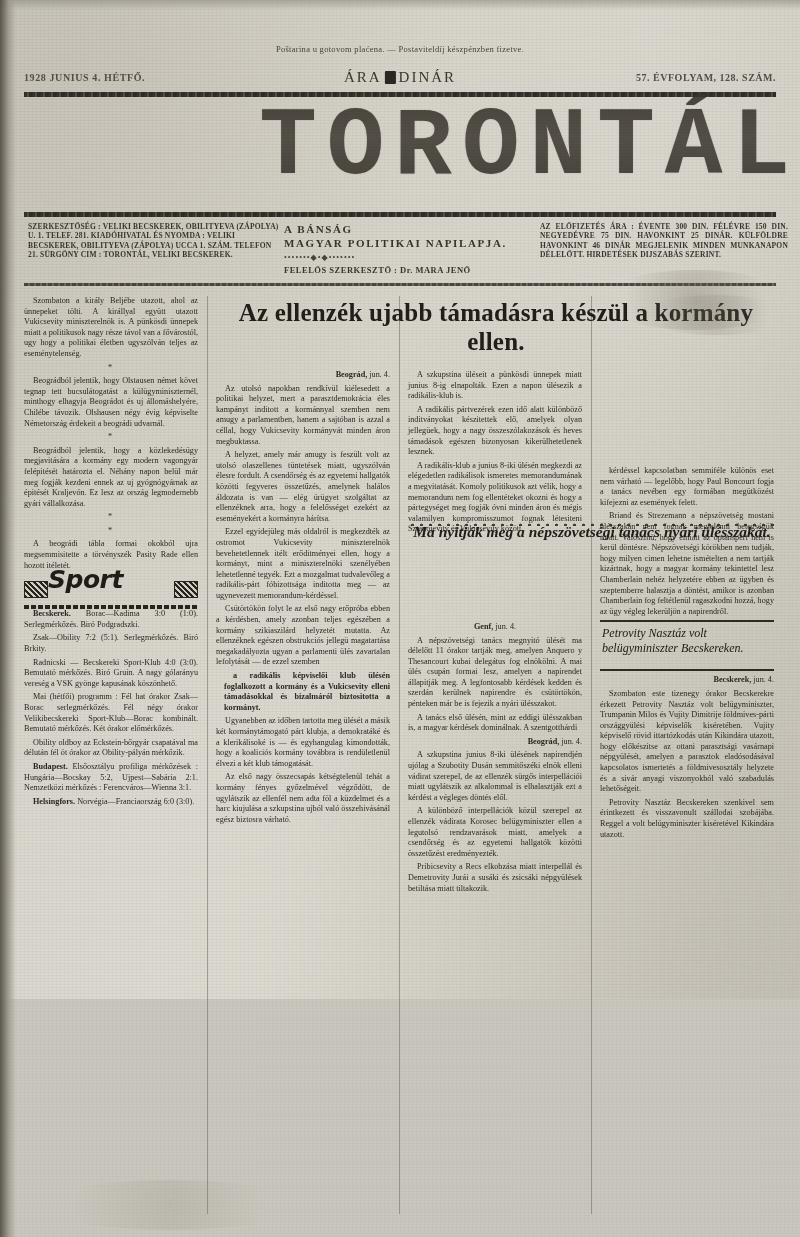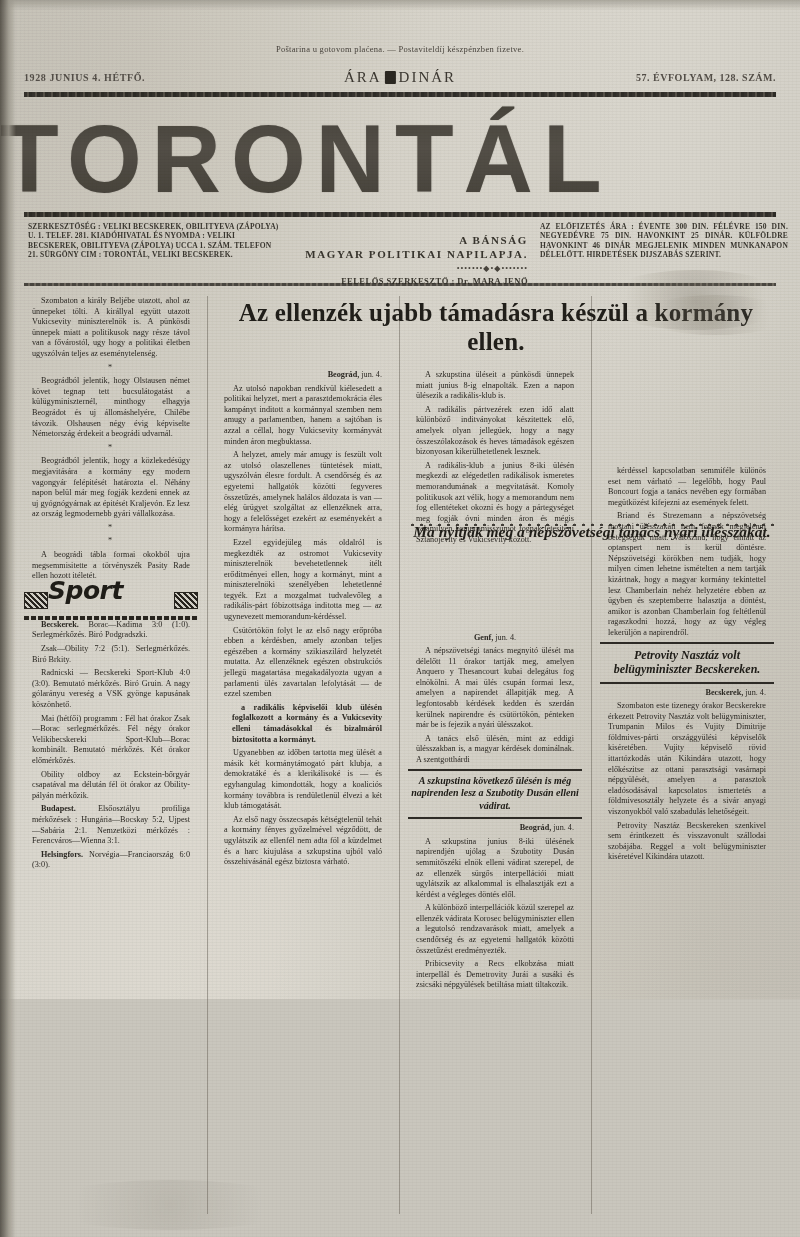--- a/index.html
+++ b/index.html
@@ -44,36 +44,36 @@
   .dl-right{position:absolute;right:0;top:0;font-size:10px;font-weight:bold;letter-spacing:.5px;color:#55504a;}
 
   .rule-thick{
     position:absolute;left:24px;width:752px;height:5px;
     background:repeating-linear-gradient(90deg,#2b2823 0 3px,#4b463e 3px 5px,#23211c 5px 8px);
     opacity:.92;
   }
 
   
   .masthead{
-    position:absolute;left:0;top:107px;width:800px;text-align:left;
-    font-family:Liberation Sans, sans-serif;
+    position:absolute;left:0;top:96px;width:800px;text-align:right;
+    font-family:Liberation Mono, monospace;
     font-size:96px;font-weight:bold;letter-spacing:10px;
     color:#33302a;line-height:104px;
     text-shadow:0 0 1px rgba(60,56,48,.5);
     opacity:.9;
   }
   .masthead span{
     background:linear-gradient(180deg,#3b3831 0%,#555049 40%,#35322c 100%);
     -webkit-background-clip:text;background-clip:text;color:transparent;
   }
 
   
   .hdr{position:absolute;top:222px;font-size:7.5px;line-height:9.4px;color:#3b3831;letter-spacing:.2px;}
   .hdr-l{left:28px;width:252px;font-weight:bold;}
-  .hdr-c{left:292px;width:236px;text-align:right;margin-top:11px;}
+  .hdr-c{left:284px;width:236px;text-align:left;}
   .hdr-r{left:540px;width:248px;font-weight:bold;text-align:justify;}
   .hdr-c .c1{font-size:11px;font-weight:bold;letter-spacing:1.6px;line-height:14px;}
   .hdr-c .dots{font-size:8px;letter-spacing:1px;margin:3px 0 4px;color:#4a463f;}
   .hdr-c .c2{font-size:8.5px;font-weight:bold;letter-spacing:.5px;}
 
   .rule-mid{
     position:absolute;left:24px;top:283px;width:752px;height:3px;
     background:repeating-linear-gradient(90deg,#2b2823 0 4px,#595349 4px 6px);
     opacity:.8;
   }
@@ -84,21 +84,21 @@
        font-size:8.2px;line-height:10.6px;color:#2e2b26;}
   .c-1{left:0;}
   .c-2{left:192px;}
   .c-3{left:384px;}
   .c-4{left:576px;}
   .vr{position:absolute;top:0;width:1px;height:918px;background:#6f6a61;opacity:.55;}
   .vr1{left:183px;}
   .vr2{left:375px;}
   .vr3{left:567px;}
 
-  p{margin:0 8px 3px;text-indent:9px;}
+  p{margin:0 0 3px;text-indent:9px;}
   p.noind{text-indent:0;}
   b{font-weight:bold;}
   .star{text-align:center;text-indent:0;letter-spacing:2px;margin:2px 0 3px;}
 
   
   .lead-head{
     position:absolute;left:192px;top:2px;width:560px;
     text-align:center;font-size:25px;line-height:29px;font-weight:bold;
     color:#25231e;letter-spacing:.2px;
   }
@@ -114,22 +114,22 @@
   .sub-head{
     position:absolute;left:384px;top:226px;width:368px;
     text-align:center;font-style:italic;font-weight:bold;
     font-size:15.5px;line-height:19px;color:#24221d;
   }
   .hr-sub{position:absolute;left:384px;top:222px;width:368px;}
 
   
   .boxhead{
     border-top:2px solid #312e29;border-bottom:2px solid #312e29;
-    padding:4px 2px 5px;margin:3px 0 4px;
-    text-align:center;font-style:italic;font-weight:bold;
+    padding:4px 2px 14px;margin:3px 0 4px;
+    text-align:left;font-style:italic;font-weight:normal;
     font-size:10px;line-height:12.5px;color:#24221d;
   }
   .boxhead.big{font-size:12px;line-height:14.5px;font-style:italic;}
 
   
   .sport{
     margin:6px 0 2px;height:30px;position:relative;
   }
   .sport-word{
     position:absolute;left:24px;top:-2px;
@@ -239,21 +239,20 @@
         <p>A szkupstina üléseit a pünkösdi ünnepek miatt junius 8-ig elnapolták. Ezen a napon ülésezik a radikális-klub is.</p>
         <p>A radikális pártvezérek ezen idő alatt különböző inditványokat készitettek elő, amelyek olyan jellegüek, hogy a nagy összeszólakozások és heves támadások egészen bizonyosan kikerülhetetlenek lesznek.</p>
         <p>A radikális-klub a junius 8-iki ülésén megkezdi az elégedetlen radikálisok ismeretes memorandumának a megvitatását. Komoly politikusok azt vélik, hogy a memorandum nem fog ellentéteket okozni és hogy a pártegységet meg fogják óvni minden áron és mégis valamilyen kompromisszumot fognak létesiteni Sztanojevity és Vukicsevity között.</p>
 
         <div style="height:84px"></div>
 
         <p class="noind" style="text-align:center"><b>Genf,</b> <span>jun. 4.</span></p>
         <p>A népszövetségi tanács megnyitó ülését ma délelőtt 11 órakor tartják meg, amelyen Anquero y Thesancourt kubai delegátus fog elnökölni. A mai ülés csupán formai lesz, amelyen a napirendet állapitják meg. A legfontosabb kérdések kedden és szerdán kerülnek napirendre és csütörtökön, pénteken már be is fejezik a nyári ülésszakot.</p>
         <p>A tanács első ülésén, mint az eddigi ülésszakban is, a magyar kérdések dominálnak. A szentgotthárdi</p>
 
-        <div class="boxhead">A szkupstina következő ülésén is még napirenden lesz a Szubotity Dusán elleni vádirat.</div>
         <p class="noind" style="text-align:right"><b>Beográd,</b> <span>jun. 4.</span></p>
         <p>A szkupstina junius 8-iki ülésének napirendjén ujólag a Szubotity Dusán semmitőszéki elnök elleni vádirat szerepel, de az ellenzék sürgős interpellációi miatt ugylátszik az alkalommal is elhalasztják ezt a kérdést a végleges döntés elől.</p>
         <p>A különböző interpellációk közül szerepel az ellenzék vádirata Korosec belügyminiszter ellen a legutolsó rendzavarások miatt, amelyek a csendőrség és az egyetemi hallgatók közötti összetűzést eredményezték.</p>
         <p>Pribicsevity a Recs elkobzása miatt interpellál és Demetrovity Jurái a susáki és zsicsáki népgyülések betiltása miatt tiltakozik.</p>
       </div>
 
       <div class="col c-4 lead-body">
         <p style="visibility:hidden;height:0;margin:0">A radikális-klub a junius 8-iki ülésén megkezdi az elégedetlen radikálisok ismeretes memorandumának a megvitatását. Komoly politikusok azt vélik, hogy a memorandum nem fog ellentéteket okozni és hogy a pártegységet meg fogják óvni minden áron és mégis valamilyen kompromisszumot fognak létesiteni Sztanojevity és Vukicsevity között.</p>
 
         <div style="height:96px"></div>

